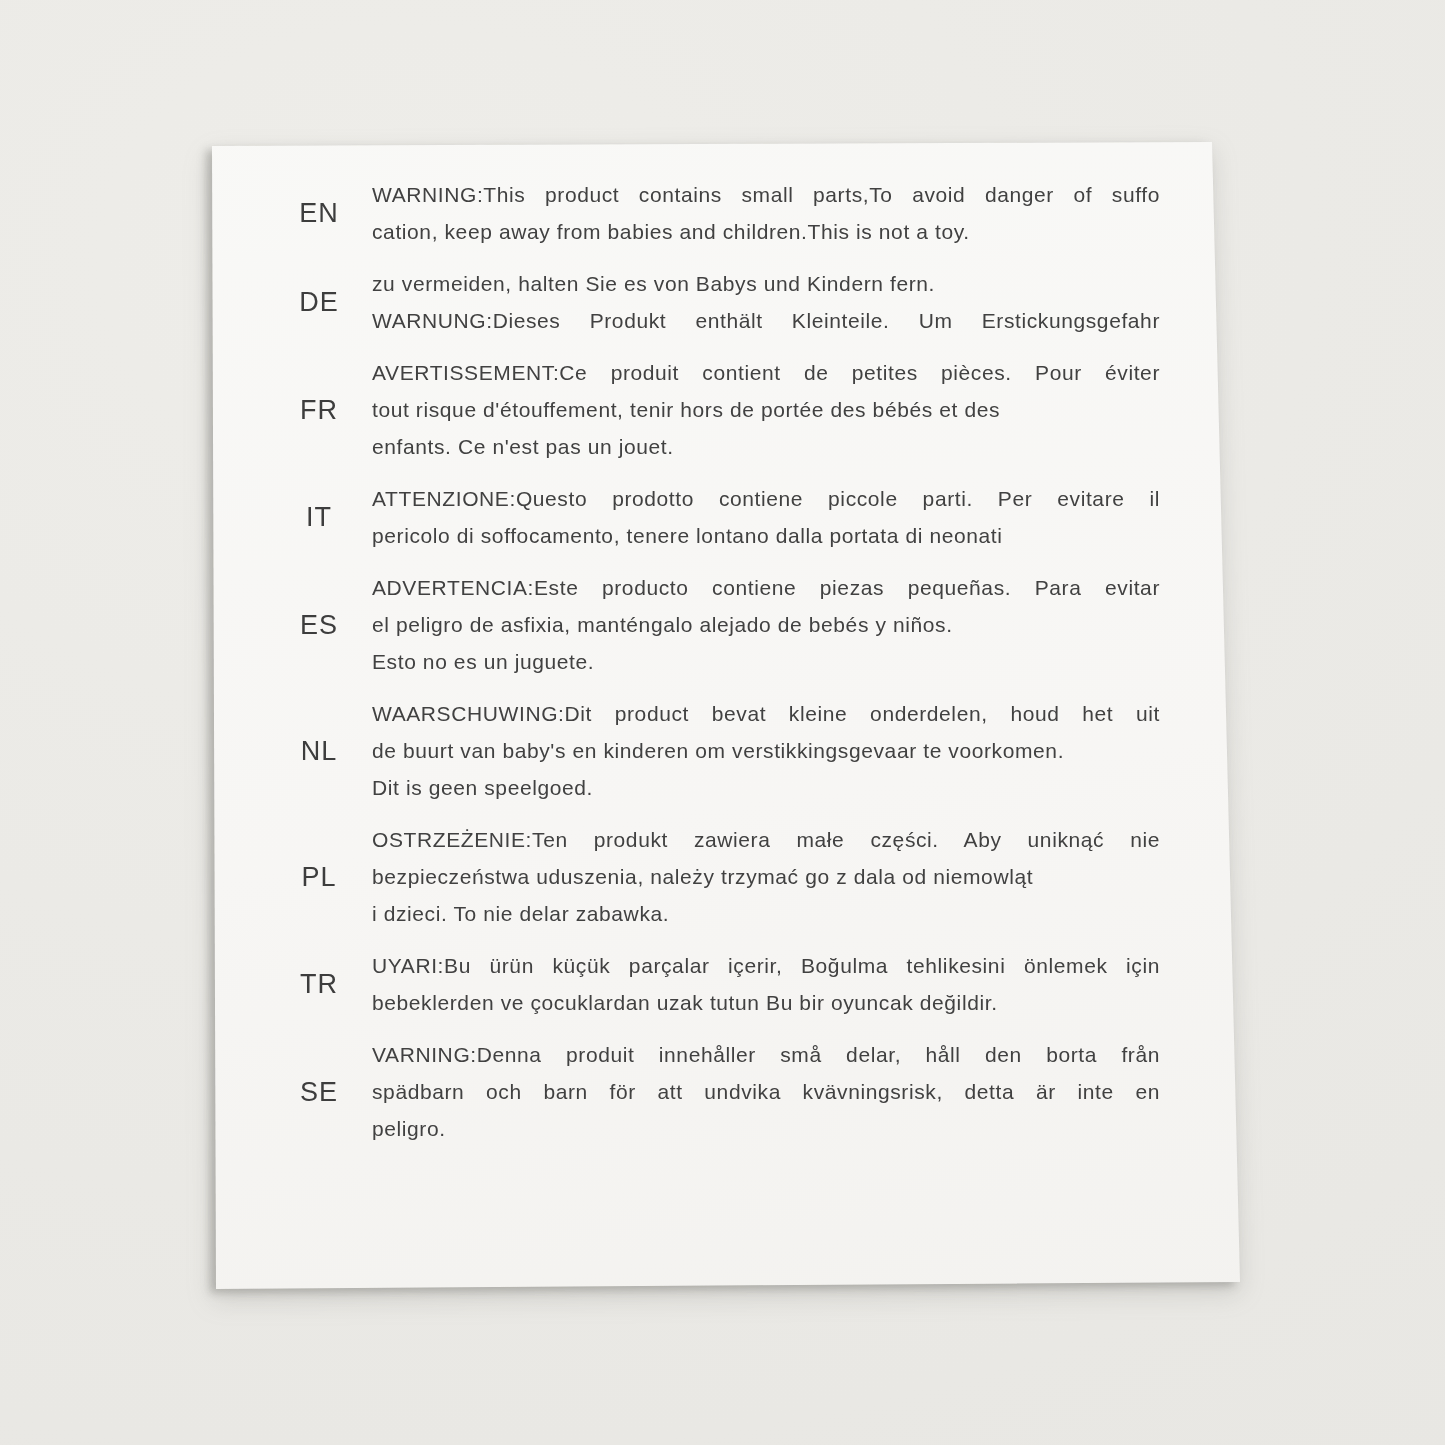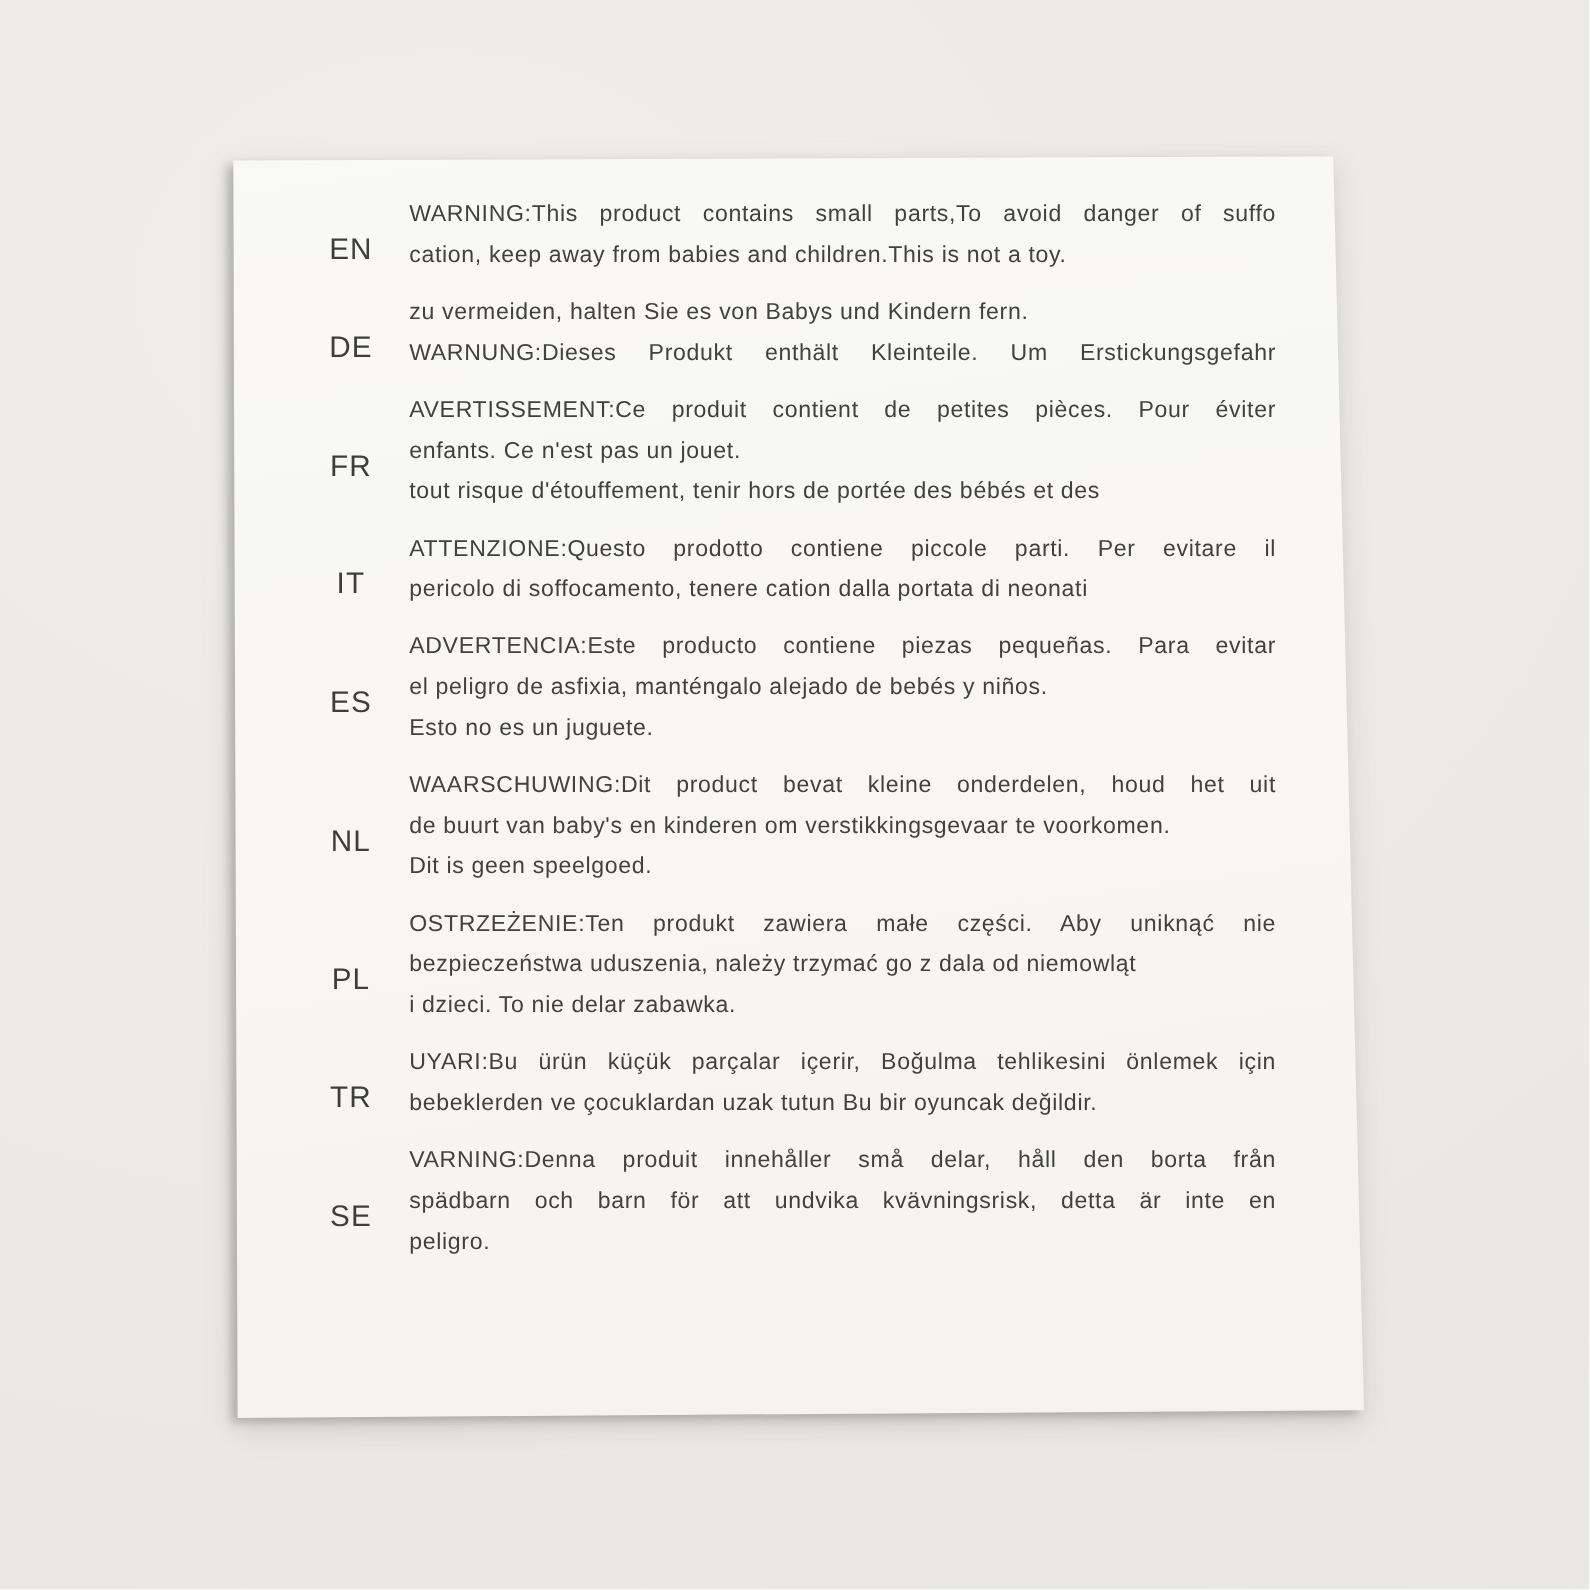--- a/index.html
+++ b/index.html
@@ -48,21 +48,20 @@
     position: absolute;
     left: -95px;
     top: 50%;
     transform: translateY(-50%);
     width: 84px;
     text-align: center;
     font-size: 27px;
     line-height: 1;
     letter-spacing: 1px;
     color: #3d3d3d;
-    margin-top: 14px;
   }
   .line {
     min-height: 37px;
   }
   .line.j {
     text-align: justify;
     text-align-last: justify;
   }
 </style>
 </head>
@@ -83,28 +82,28 @@
 
     <div class="block">
       <span class="lang">DE</span>
       <div class="line">zu vermeiden, halten Sie es von Babys und Kindern fern.</div>
       <div class="line j">WARNUNG:Dieses Produkt enthält Kleinteile. Um Erstickungsgefahr</div>
     </div>
 
     <div class="block">
       <span class="lang">FR</span>
       <div class="line j">AVERTISSEMENT:Ce produit contient de petites pièces. Pour éviter</div>
+      <div class="line">tout risque d'étouffement, tenir hors de portée des bébés et des</div>
       <div class="line">enfants. Ce n'est pas un jouet.</div>
-      <div class="line">tout risque d'étouffement, tenir hors de portée des bébés et des</div>
     </div>
 
     <div class="block">
       <span class="lang">IT</span>
       <div class="line j">ATTENZIONE:Questo prodotto contiene piccole parti. Per evitare il</div>
-      <div class="line">pericolo di soffocamento, tenere cation dalla portata di neonati</div>
+      <div class="line">pericolo di soffocamento, tenere lontano dalla portata di neonati</div>
     </div>
 
     <div class="block">
       <span class="lang">ES</span>
       <div class="line j">ADVERTENCIA:Este producto contiene piezas pequeñas. Para evitar</div>
       <div class="line">el peligro de asfixia, manténgalo alejado de bebés y niños.</div>
       <div class="line">Esto no es un juguete.</div>
     </div>
 
     <div class="block">

